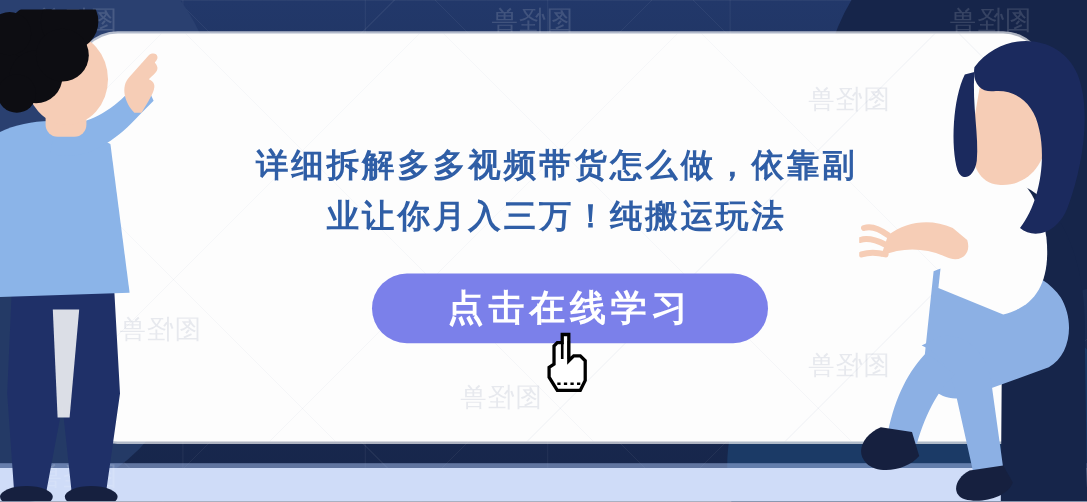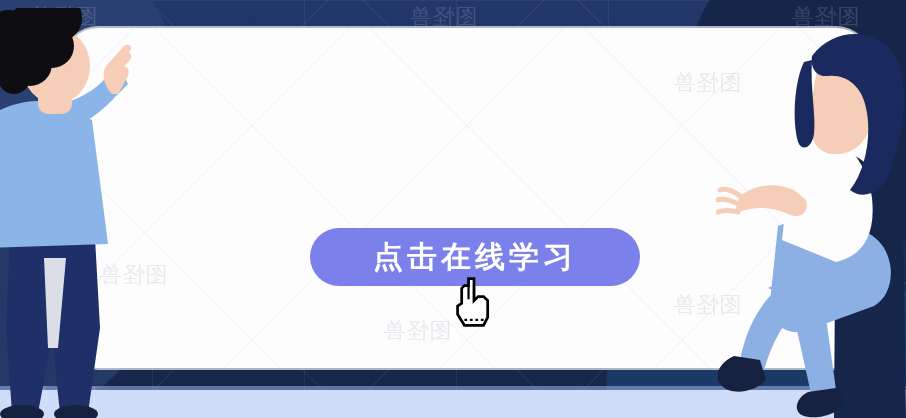--- a/index.html
+++ b/index.html
@@ -257,20 +257,24 @@
     </g>
 
     <rect x="104" y="86" width="30" height="34" rx="10" fill="#f6cdb6"></rect>
 
     <path d="M104 22 C138 18 160 44 158 78 C156 110 138 126 116 124 C98 122 92 104 94 80 Z" fill="#f6cdb6"></path>
 
     <path d="M96 26 C120 -6 168 -2 182 32 C194 62 186 110 174 142 C166 164 146 170 134 160 C150 140 156 104 150 78 C146 56 130 44 112 46 C102 47 94 40 96 26 Z" fill="#1b2a5e"></path>
     <path d="M96 30 C94 58 100 84 98 104 C96 118 86 122 82 112 C76 92 78 52 88 32 Z" fill="#1b2a5e"></path>
   </svg>
 
+  <div class="headline">
+    <span class="l1">详细拆解多多视频带货怎么做，依靠副</span>
+    <span class="l2">业让你月入三万！纯搬运玩法</span>
+  </div>
 
   <button class="cta">点击在线学习</button>
 
   <svg class="cursor" viewBox="0 0 32 38">
     <path d="M12 2 L16 2 L16 18 L19 15 L23 15 L26 18 L26 30 L23 36 L9 36 L4 28 L4 22 L7 20 L7 9 L9 7 L12 7 Z" fill="#ffffff" stroke="#000000" stroke-width="2" stroke-linejoin="miter"></path>
     <g stroke="#000000" stroke-width="1.6">
       <path d="M12 7 L12 17" fill="none"></path>
       <path d="M16 6 L16 17" fill="none"></path>
       <path d="M9 32 L24 32" fill="none" stroke-dasharray="2 2"></path>
     </g>

